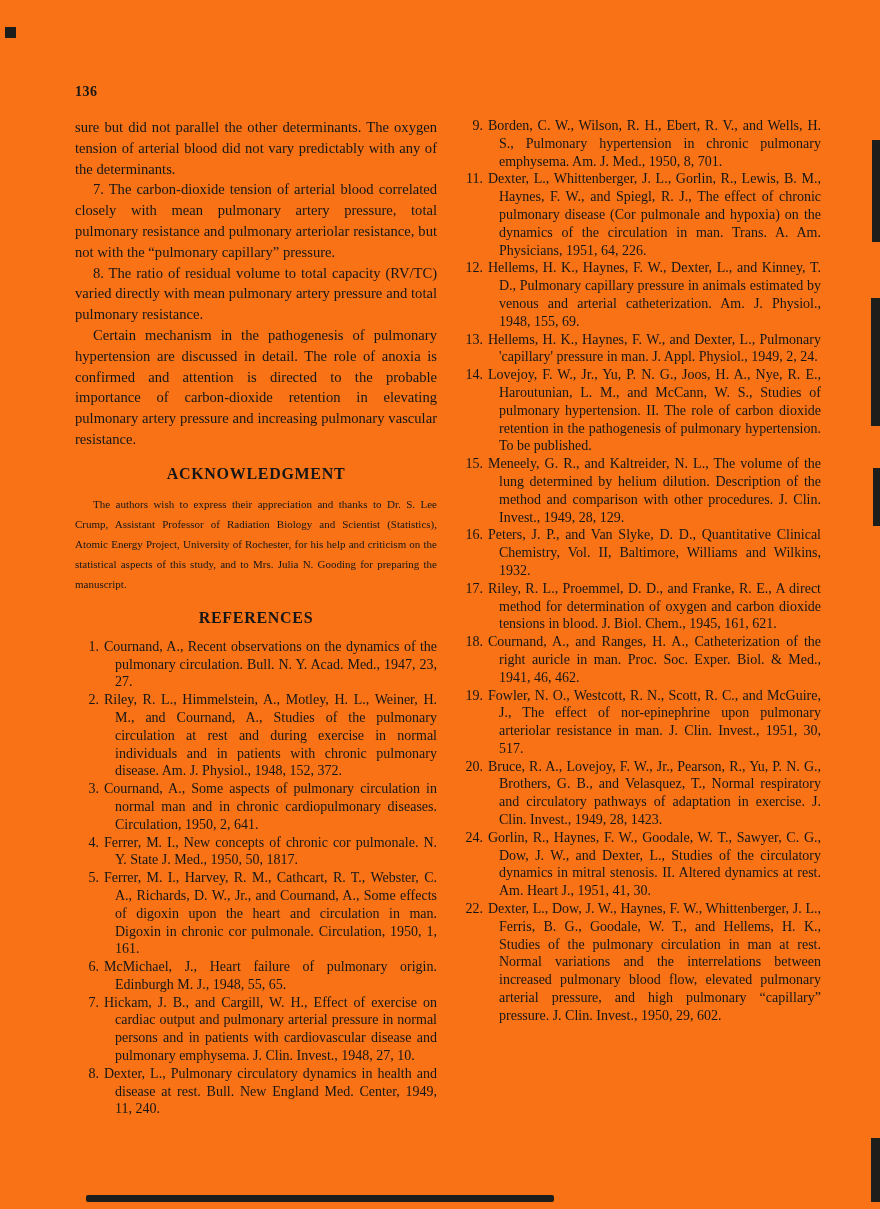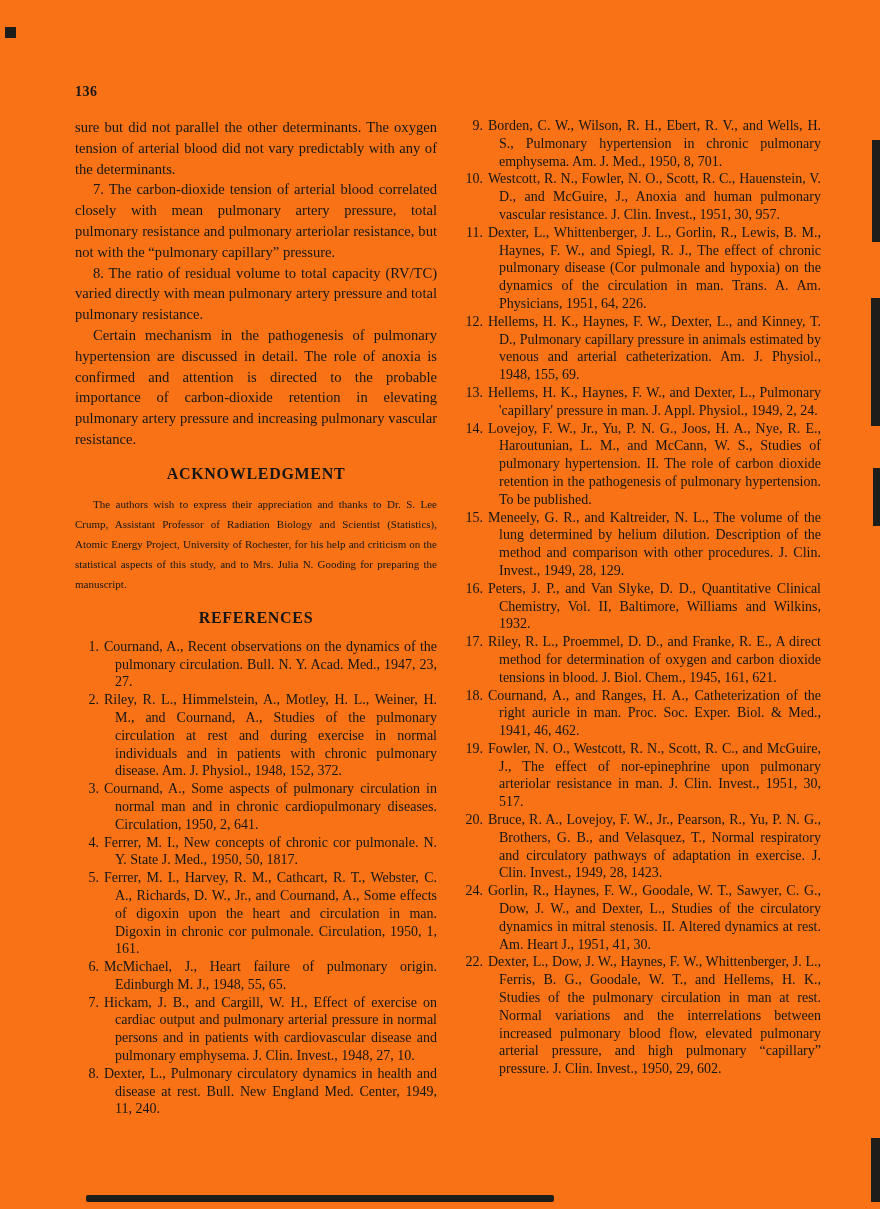--- a/index.html
+++ b/index.html
@@ -126,21 +126,20 @@
         <div class="ref"><span class="ref-num">5.</span><span>Ferrer, M. I., Harvey, R. M., Cathcart, R. T., Webster, C. A., Richards, D. W., Jr., and Cournand, A., Some effects of digoxin upon the heart and circulation in man. Digoxin in chronic cor pulmonale. Circulation, 1950, 1, 161.</span></div>
         <div class="ref"><span class="ref-num">6.</span><span>McMichael, J., Heart failure of pulmonary origin. Edinburgh M. J., 1948, 55, 65.</span></div>
         <div class="ref"><span class="ref-num">7.</span><span>Hickam, J. B., and Cargill, W. H., Effect of exercise on cardiac output and pulmonary arterial pressure in normal persons and in patients with cardiovascular disease and pulmonary emphysema. J. Clin. Invest., 1948, 27, 10.</span></div>
         <div class="ref"><span class="ref-num">8.</span><span>Dexter, L., Pulmonary circulatory dynamics in health and disease at rest. Bull. New England Med. Center, 1949, 11, 240.</span></div>
       </div>
     </div>
 
     <div class="col">
       <div class="ref-list" style="margin-top:0;">
         <div class="ref"><span class="ref-num">9.</span><span>Borden, C. W., Wilson, R. H., Ebert, R. V., and Wells, H. S., Pulmonary hypertension in chronic pulmonary emphysema. Am. J. Med., 1950, 8, 701.</span></div>
-        <div class="ref"><span class="ref-num">10.</span><span>Westcott, R. N., Fowler, N. O., Scott, R. C., Hauenstein, V. D., and McGuire, J., Anoxia and human pulmonary vascular resistance. J. Clin. Invest., 1951, 30, 957.</span></div>
         <div class="ref"><span class="ref-num">11.</span><span>Dexter, L., Whittenberger, J. L., Gorlin, R., Lewis, B. M., Haynes, F. W., and Spiegl, R. J., The effect of chronic pulmonary disease (Cor pulmonale and hypoxia) on the dynamics of the circulation in man. Trans. A. Am. Physicians, 1951, 64, 226.</span></div>
         <div class="ref"><span class="ref-num">12.</span><span>Hellems, H. K., Haynes, F. W., Dexter, L., and Kinney, T. D., Pulmonary capillary pressure in animals estimated by venous and arterial catheterization. Am. J. Physiol., 1948, 155, 69.</span></div>
         <div class="ref"><span class="ref-num">13.</span><span>Hellems, H. K., Haynes, F. W., and Dexter, L., Pulmonary 'capillary' pressure in man. J. Appl. Physiol., 1949, 2, 24.</span></div>
         <div class="ref"><span class="ref-num">14.</span><span>Lovejoy, F. W., Jr., Yu, P. N. G., Joos, H. A., Nye, R. E., Haroutunian, L. M., and McCann, W. S., Studies of pulmonary hypertension. II. The role of carbon dioxide retention in the pathogenesis of pulmonary hypertension. To be published.</span></div>
         <div class="ref"><span class="ref-num">15.</span><span>Meneely, G. R., and Kaltreider, N. L., The volume of the lung determined by helium dilution. Description of the method and comparison with other procedures. J. Clin. Invest., 1949, 28, 129.</span></div>
         <div class="ref"><span class="ref-num">16.</span><span>Peters, J. P., and Van Slyke, D. D., Quantitative Clinical Chemistry, Vol. II, Baltimore, Williams and Wilkins, 1932.</span></div>
         <div class="ref"><span class="ref-num">17.</span><span>Riley, R. L., Proemmel, D. D., and Franke, R. E., A direct method for determination of oxygen and carbon dioxide tensions in blood. J. Biol. Chem., 1945, 161, 621.</span></div>
         <div class="ref"><span class="ref-num">18.</span><span>Cournand, A., and Ranges, H. A., Catheterization of the right auricle in man. Proc. Soc. Exper. Biol. &amp; Med., 1941, 46, 462.</span></div>
         <div class="ref"><span class="ref-num">19.</span><span>Fowler, N. O., Westcott, R. N., Scott, R. C., and McGuire, J., The effect of nor-epinephrine upon pulmonary arteriolar resistance in man. J. Clin. Invest., 1951, 30, 517.</span></div>
         <div class="ref"><span class="ref-num">20.</span><span>Bruce, R. A., Lovejoy, F. W., Jr., Pearson, R., Yu, P. N. G., Brothers, G. B., and Velasquez, T., Normal respiratory and circulatory pathways of adaptation in exercise. J. Clin. Invest., 1949, 28, 1423.</span></div>

